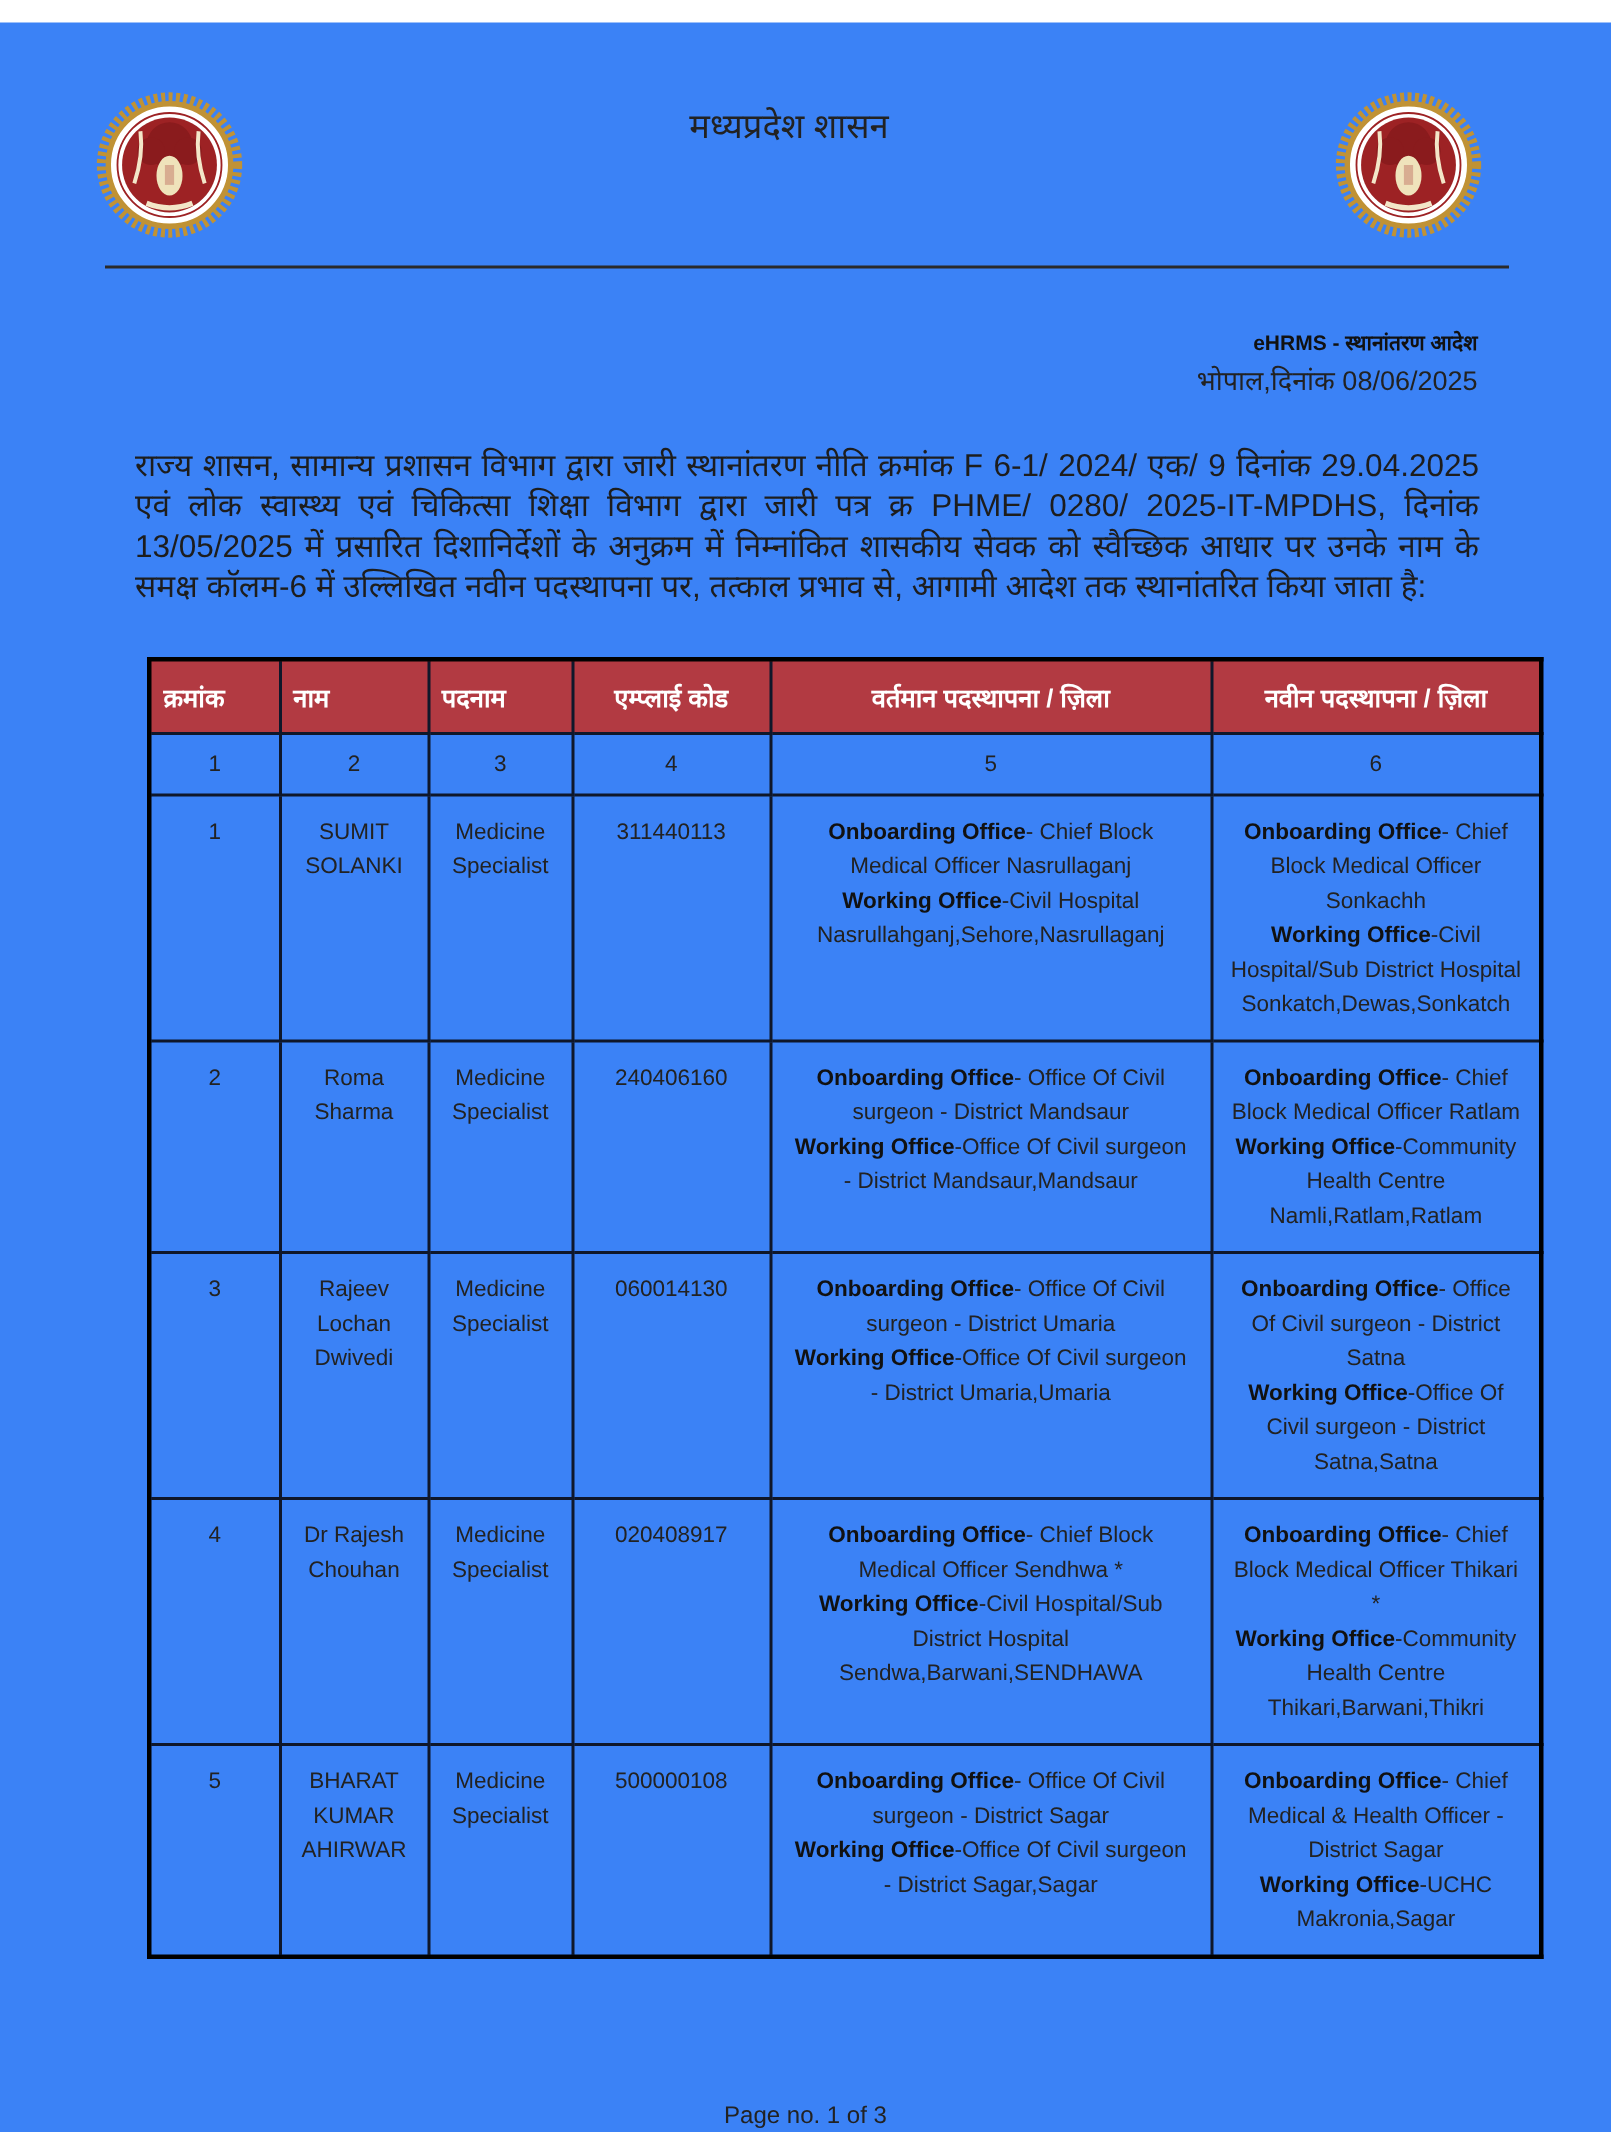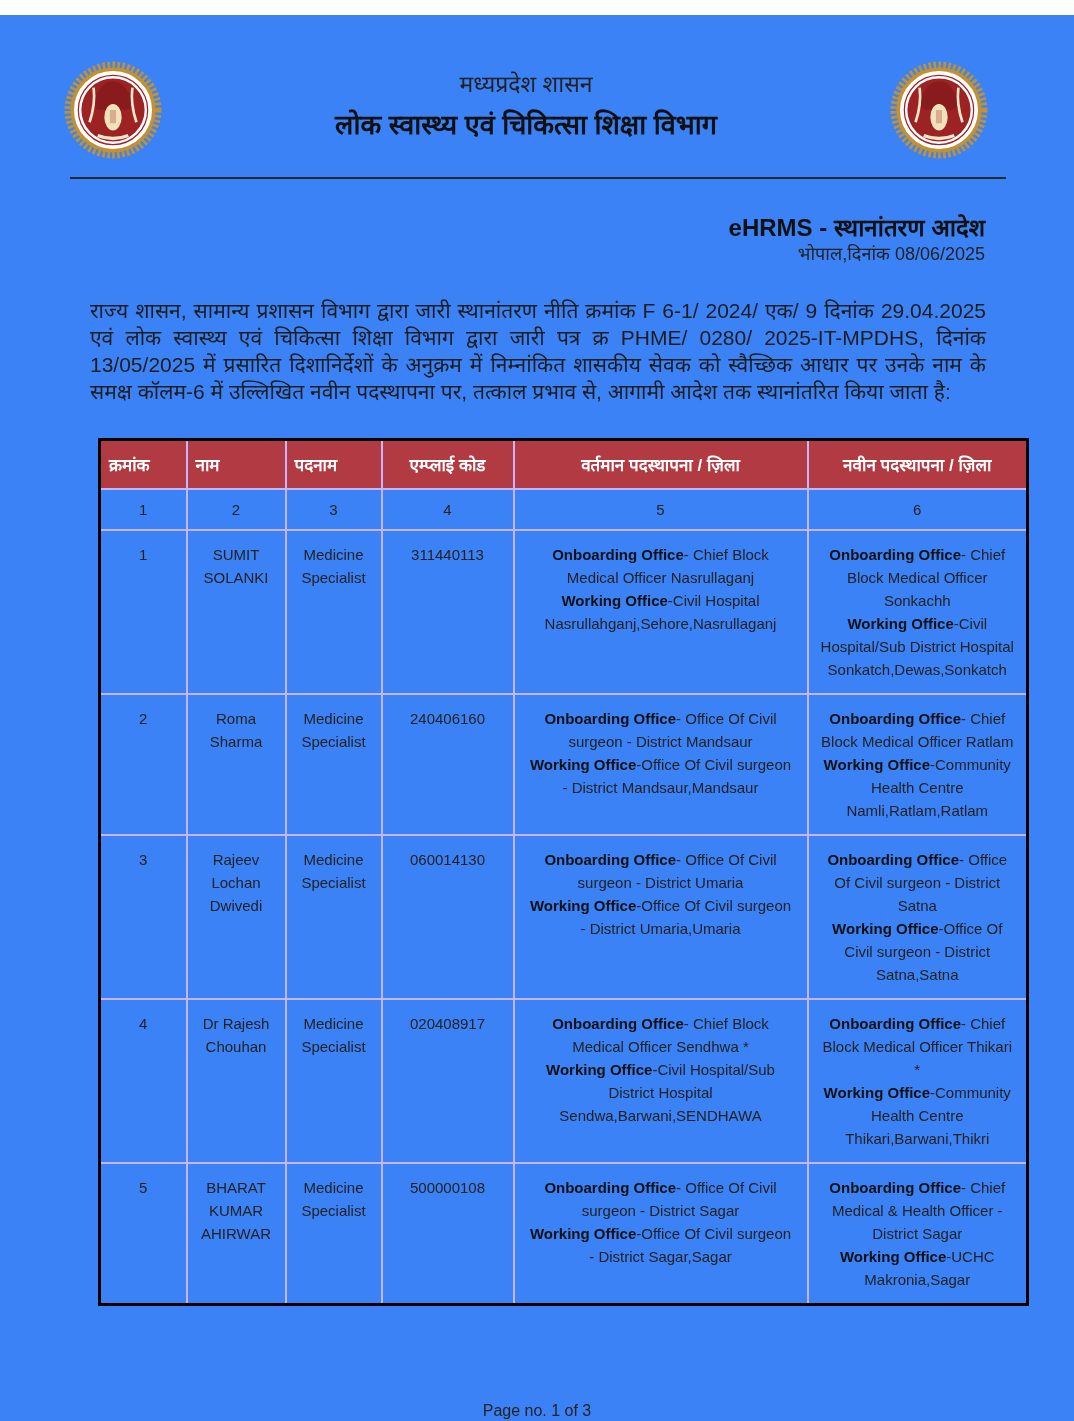--- a/index.html
+++ b/index.html
@@ -16,36 +16,36 @@
     padding: 44px 84px 0 62px;
   }
   .emblem { width: 102px; height: 102px; flex: 0 0 auto; }
   .header-text { flex: 1; text-align: center; padding-top: 8px; }
   .header-line1 { font-size: 23px; color: #222; }
   .header-line2 { font-size: 27px; font-weight: bold; color: #111; margin-top: 6px; }
   .header-line3 { font-size: 23px; color: #222; margin-top: 6px; }
   .rule { border: none; border-top: 2.5px solid #2a2a2a; margin: 16px 68px 0 70px; }
   
   .order-info { text-align: right; margin: 36px 89px 0 0; line-height: 26px; }
-  .oi-title { font-size: 24px; font-weight: bold; color: #111; }
+  .oi-title { font-size: 14px; font-weight: bold; color: #111; }
   .oi-line { font-size: 18px; color: #222; }
   .bold { font-weight: normal; }
   
   .intro {
     margin: 30px 88px 0 90px;
     font-size: 21px; line-height: 27px; text-align: justify; color: #1d1d1d;
   }
   
   .table-clip { margin: 33px 0 0 98px; height: 888px; overflow: hidden; }
   table.transfer {
     border-collapse: collapse; table-layout: fixed; width: 928px;
     border: 3px solid #000;
   }
   table.transfer th, table.transfer td {
-    border: 2px solid #c4b5fd; vertical-align: top;
+    border: 2px solid #0f172a; vertical-align: top;
   }
   .col-sno  { width: 87px; }
   .col-name { width: 99px; }
   .col-desg { width: 96px; }
   .col-code { width: 132px; }
   .col-cur  { width: 294px; }
   .col-new  { width: 220px; }
   tr.head-red th {
     background: #B23A42; color: #ffffff;
     font-size: 17px; font-weight: bold;
@@ -84,21 +84,20 @@
         <circle cx="62" cy="41" r="9" fill="#8A1B1D"></circle>
         <path d="M27,62 Q33,44 31,28" stroke="#F3E6C8" stroke-width="2.6" fill="none"></path>
         <path d="M73,62 Q67,44 69,28" stroke="#F3E6C8" stroke-width="2.6" fill="none"></path>
         <ellipse cx="50" cy="57" rx="8.5" ry="13" fill="#EFE3BB"></ellipse>
         <rect x="47" y="50" width="6" height="13" fill="#9D2224" opacity="0.28"></rect>
         <path d="M35,75 Q50,81 65,75" stroke="#F3E6C8" stroke-width="3.4" fill="none"></path>
       </svg>
     </div>
     <div class="header-text">
       <div class="header-line1">मध्यप्रदेश शासन</div>
-      <div class="header-line2">लोक स्वास्थ्य एवं चिकित्सा शिक्षा विभाग</div>
     </div>
     <div class="emblem">
       <svg viewBox="0 0 100 100" width="102" height="102" aria-hidden="true">
         <circle cx="50" cy="50" r="44" fill="none" stroke="#C09235" stroke-width="7" stroke-dasharray="2.6 2.2"></circle>
         <circle cx="50" cy="50" r="40" fill="#ffffff" stroke="#C09235" stroke-width="3.5"></circle>
         <circle cx="50" cy="50" r="34" fill="#ffffff" stroke="#9D2224" stroke-width="1.2"></circle>
         <circle cx="50" cy="50" r="31" fill="#9D2224"></circle>
         <circle cx="50" cy="37" r="15" fill="#8A1B1D"></circle>
         <circle cx="38" cy="41" r="9" fill="#8A1B1D"></circle>
         <circle cx="62" cy="41" r="9" fill="#8A1B1D"></circle>

